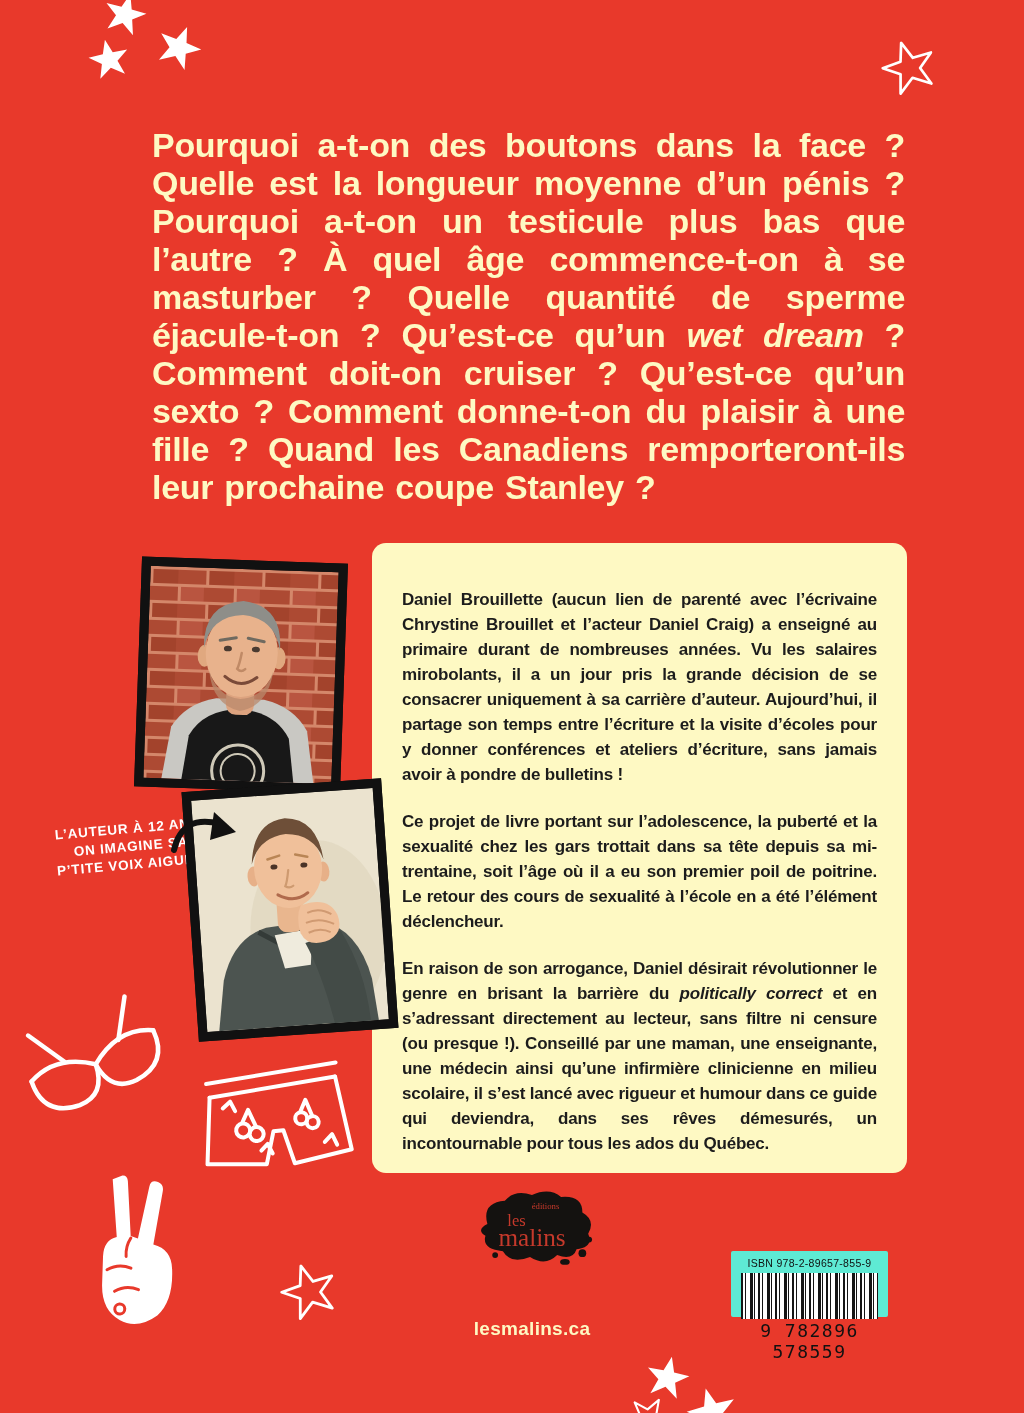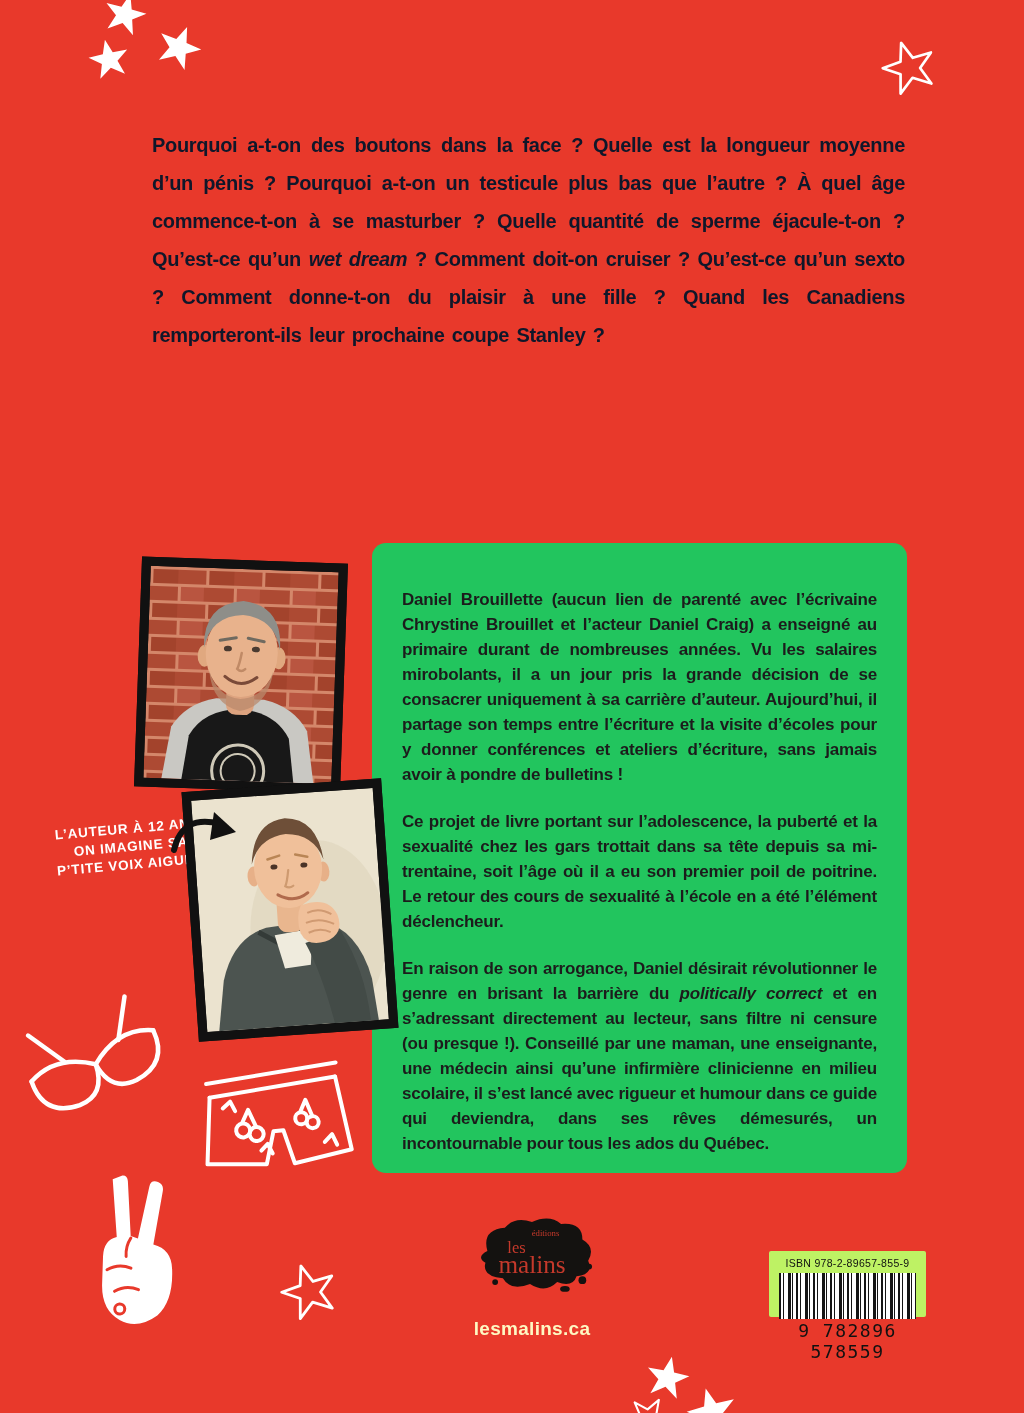--- a/index.html
+++ b/index.html
@@ -5,30 +5,30 @@
   * { margin:0; padding:0; box-sizing:border-box; }
   body { background:#555; font-family:"Liberation Sans", sans-serif; }
   .cover{
     position:relative; width:1024px; height:1413px; overflow:hidden;
     background:#E8392B; margin:0 auto;
   }
   .abs{ position:absolute; }
 
   
   .intro{
-    left:152px; width:753px; color:#0f172a; font-weight:bold;
-    font-size:20px; line-height:38px; text-align:justify;
+    left:152px; width:753px; color:#fef9c3; font-weight:bold;
+    font-size:34px; line-height:38px; text-align:justify;
     letter-spacing:-0.3px; word-spacing:2px;
   }
   .intro em{ font-style:italic; }
 
   
   .bio-box{
     left:372px; top:543px; width:535px; height:630px;
-    background:#22c55e; border-radius:14px; padding:44px 30px 0 30px;
+    background:#fef9c3; border-radius:14px; padding:44px 30px 0 30px;
     z-index:2;
   }
   .bio-box p{
     color:#1C1C1C; font-weight:bold; font-size:17px; line-height:25px;
     text-align:justify; letter-spacing:-0.2px; margin-bottom:22px;
   }
   .bio-box p em{ }
 
   
   .photo-frame{ border:9px solid #111; background:#111; z-index:3; }
@@ -44,42 +44,42 @@
   }
 
   .arrow{ left:168px; top:806px; z-index:6; }
 
   
   .price{
     left:770px; top:1284px; width:143px; text-align:center;
     color:#FFFFFF; font-weight:bold; font-size:21px; letter-spacing:0.5px;
   }
   .barcode-box{
-    left:769px; top:1251px; width:157px; height:66px; background:#bef264;
+    left:731px; top:1251px; width:157px; height:66px; background:#5eead4;
     border-radius:2px; padding-top:6px; text-align:center; z-index:2;
   }
   .isbn{ color:#111; font-size:10.5px; letter-spacing:0.3px; }
   .bars{
     margin:4px 10px 0 10px; height:46px;
     background:
       repeating-linear-gradient(90deg,
         #151515 0 2px, #fff 2px 4px,
         #151515 4px 5px, #fff 5px 9px,
         #151515 9px 12px, #fff 12px 13px,
         #151515 13px 14px, #fff 14px 17px);
   }
   .barcode-digits{
     color:#111; font-family:"DejaVu Sans Mono", monospace;
     font-size:18px; letter-spacing:1.5px; margin-top:1px;
   }
   .website{
     left:452px; top:1318px; width:160px; text-align:center;
     color:#fef9c3; font-weight:bold; font-size:19px; letter-spacing:0.3px;
   }
-  .logo-splat{ left:468px; top:1212px; z-index:2; }
+  .logo-splat{ left:468px; top:1185px; z-index:2; }
 
   .doodle svg, .star svg{ display:block; }
 </style>
 </head>
 <body>
 
 <div class="cover">
 
   <div class="abs star" style="left:103px; top:-8px; transform:rotate(15deg);">
     <svg width="44" height="44" viewBox="0 0 100 100">

